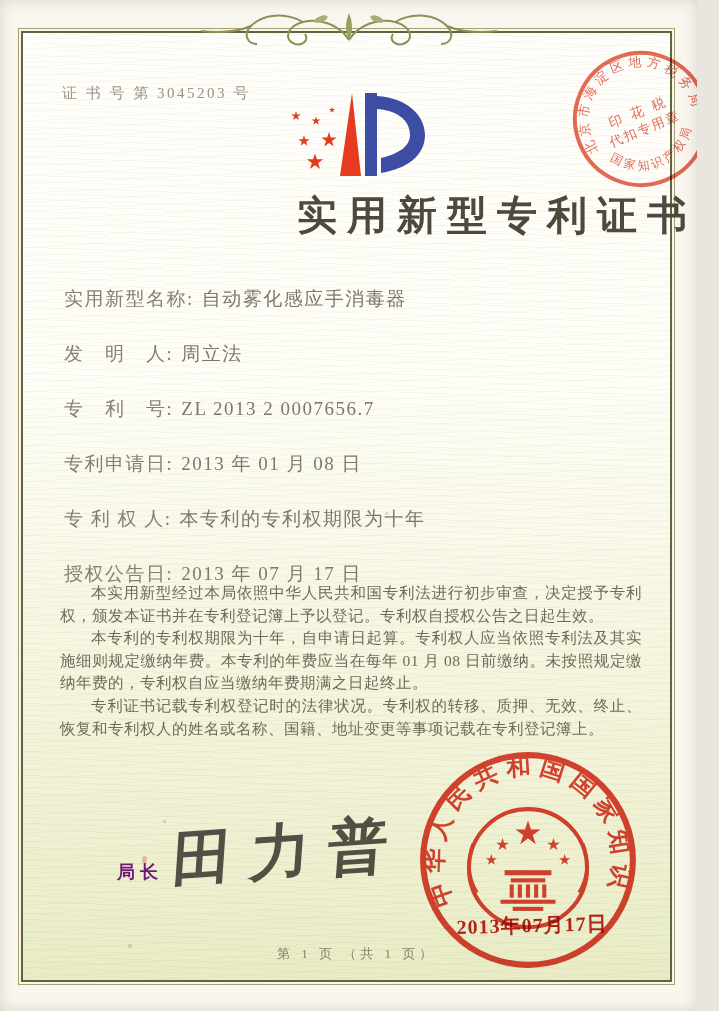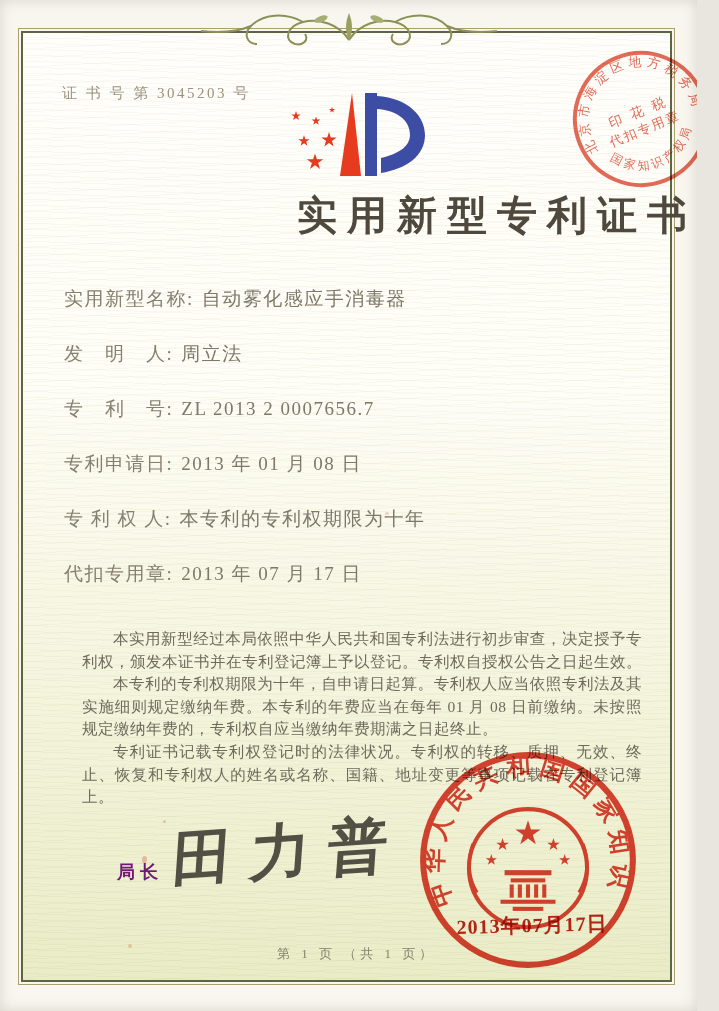--- a/index.html
+++ b/index.html
@@ -28,22 +28,22 @@
   .logo{position:absolute;left:282px;top:88px;z-index:4;}
   .title{position:absolute;left:0;right:0;top:188px;z-index:4;text-align:right;
     font-size:40px;font-weight:700;color:#4e483d;letter-spacing:10px;text-indent:10px;}
 
   .fields{position:absolute;left:64px;top:286px;right:36px;z-index:4;}
   .frow{height:22px;margin-bottom:33px;white-space:nowrap;
     font-size:19px;color:#857f6f;letter-spacing:1.5px;}
   .frow .lab{margin-right:8px;}
   .frow .val{color:#7d7868;}
 
-  .paras{position:absolute;left:60px;right:55px;top:628px;z-index:4;
-    font-size:15.5px;line-height:22.6px;color:#6f6a5b;text-align:justify;margin-left:22px;}
+  .paras{position:absolute;left:60px;right:55px;top:582px;z-index:4;
+    font-size:15.5px;line-height:22.6px;color:#6f6a5b;text-align:justify;}
   .para{margin:0;text-indent:2em;letter-spacing:.5px;}
 
   .sig-label{position:absolute;left:117px;top:860px;z-index:5;
     font-size:18px;color:#701a75;letter-spacing:5px;font-weight:bold;}
   .sig-name{position:absolute;left:172px;top:812px;z-index:5;
     font-family:"DejaVu Sans","Liberation Sans",sans-serif;
     font-size:60px;font-weight:600;color:#38342d;letter-spacing:18px;
     transform:rotate(-4deg) skewX(-8deg);opacity:.85;}
 
   .main-seal{position:absolute;left:416px;top:748px;z-index:6;
@@ -120,21 +120,21 @@
     <div class="frow">
       <span class="lab">专　利　号:</span><span class="val">ZL 2013 2 0007656.7</span>
     </div>
     <div class="frow">
       <span class="lab">专利申请日:</span><span class="val">2013 年 01 月 08 日</span>
     </div>
     <div class="frow">
       <span class="lab">专 利 权 人:</span><span class="val">本专利的专利权期限为十年</span>
     </div>
     <div class="frow">
-      <span class="lab">代扣专用章:</span><span class="val">2013 年 07 月 17 日</span>
+      <span class="lab">授权公告日:</span><span class="val">2013 年 07 月 17 日</span>
     </div>
   </div>
 
   <div class="paras">
     <p class="para">本实用新型经过本局依照中华人民共和国专利法进行初步审查，决定授予专利权，颁发本证书并在专利登记簿上予以登记。专利权自授权公告之日起生效。</p>
     <p class="para">本专利的专利权期限为十年，自申请日起算。专利权人应当依照专利法及其实施细则规定缴纳年费。本专利的年费应当在每年 01 月 08 日前缴纳。未按照规定缴纳年费的，专利权自应当缴纳年费期满之日起终止。</p>
     <p class="para">专利证书记载专利权登记时的法律状况。专利权的转移、质押、无效、终止、恢复和专利权人的姓名或名称、国籍、地址变更等事项记载在专利登记簿上。</p>
   </div>
 
   <div class="sig-label">局长</div>

